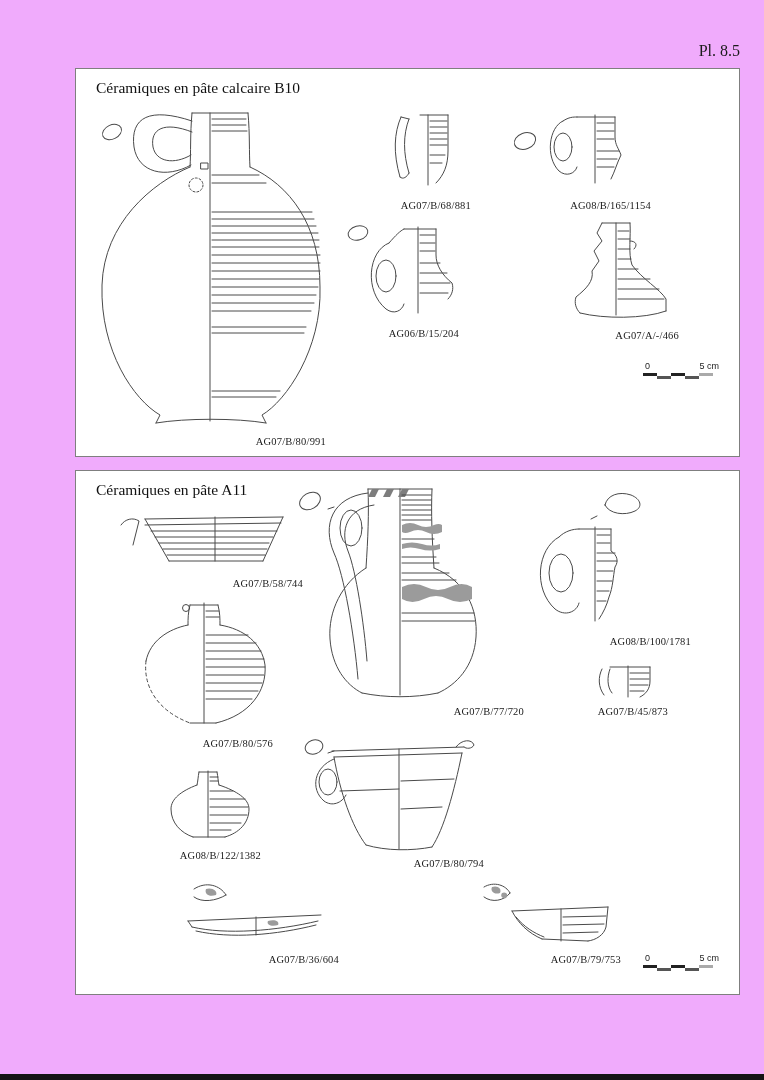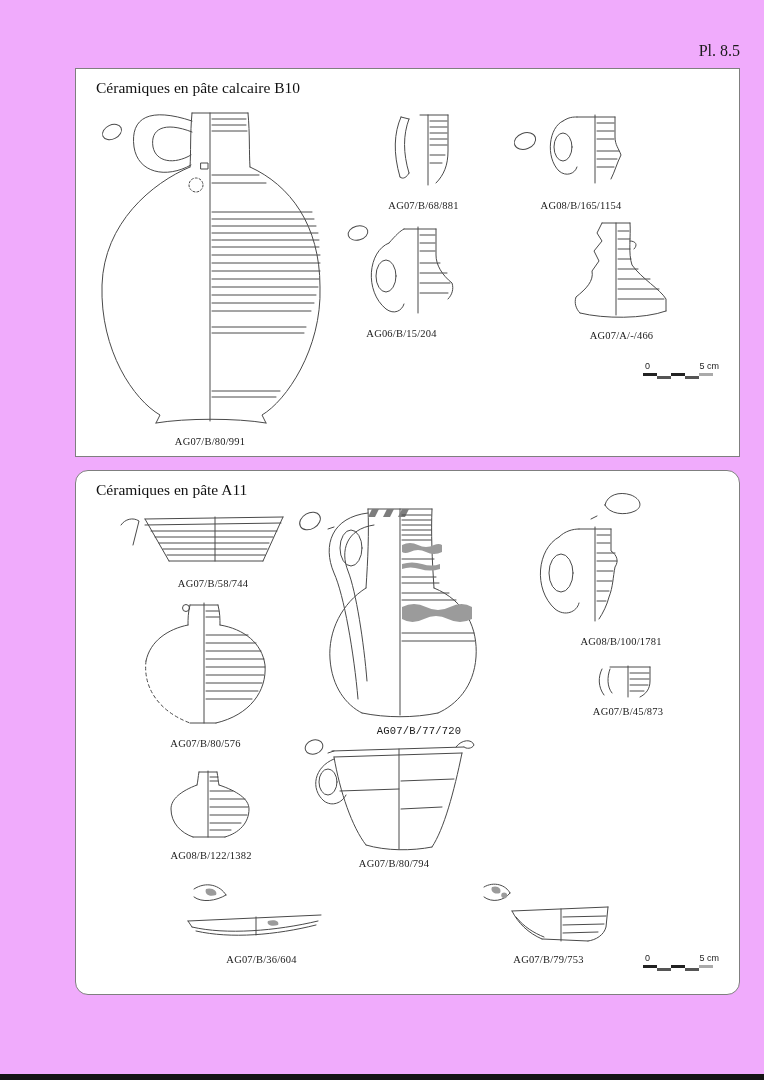--- a/index.html
+++ b/index.html
@@ -1,25 +1,25 @@
 <!DOCTYPE html>
 <html><head>
 <meta charset="utf-8">
 <style>
   html,body{margin:0;padding:0;background:#e8e8e8;}
   .page{position:relative;width:764px;height:1080px;background:#f0abfc;margin:0 auto;
         font-family:"Liberation Serif","DejaVu Serif",serif;overflow:hidden;}
   .plate-label{position:absolute;top:42px;right:24px;font-size:16px;color:#1a1a1a;}
   .panel{position:absolute;border:1px solid #7f7f7f;background:#fff;}
   .panel-1{left:75px;top:68px;width:663px;height:387px;text-decoration:underline;}
-  .panel-2{left:75px;top:470px;width:663px;height:523px;border-radius:13px;}
+  .panel-2{left:75px;top:470px;width:663px;height:523px;}
   .panel-title{position:absolute;left:20px;top:10px;font-size:15.5px;font-weight:normal;color:#111;margin:0;}
   .fig{position:absolute;margin:0;}
   .fig svg{display:block;}
-  .fig figcaption{position:absolute;left:0;right:0;bottom:0;text-align:center;
+  .fig figcaption{position:absolute;left:0;right:0;bottom:0;text-align:right;
                   font-size:10.5px;color:#1a1a1a;letter-spacing:.2px;white-space:nowrap;margin-top:22px;}
   .draw path,.draw line,.draw ellipse,.draw circle,.draw rect{
       fill:none;stroke:#4a4a4a;stroke-width:1;stroke-linecap:round;stroke-linejoin:round;}
   .draw .paint{fill:#9b9b9b;stroke:none;}
   .draw .paintdark{fill:#7d7d7d;stroke:none;}
   .draw .dash{stroke-dasharray:3 3;}
   .draw .dot{stroke-dasharray:2 2;}
   .scalebar{position:absolute;width:80px;height:26px;font-family:"Liberation Sans","DejaVu Sans",sans-serif;
             font-size:9px;color:#222;}
   .scalebar .sb-zero{position:absolute;left:4px;top:0;}
@@ -231,21 +231,21 @@
         <line x1="49" y1="24" x2="72" y2="24"></line>
         <line x1="49" y1="32" x2="84" y2="32"></line>
         <line x1="49" y1="40" x2="87" y2="40"></line>
         <line x1="49" y1="48" x2="86" y2="48"></line>
         <line x1="49" y1="56" x2="80" y2="56"></line>
         <line x1="49" y1="63" x2="70" y2="63"></line>
       </svg>
       <figcaption>AG08/B/122/1382</figcaption>
     </figure>
 
-    <figure class="fig" style="left:218px;top:32px;width:210px;height:234px;font-family:Liberation Mono, monospace;">
+    <figure class="fig" style="left:218px;top:12px;width:210px;height:234px;">
       <svg class="draw" width="210" height="218" viewBox="0 0 210 218">
         <ellipse cx="16" cy="18" rx="11" ry="8" transform="rotate(-30 16 18)"></ellipse>
         <path d="M34,26 L40,24"></path>
         <path d="M74,6 L138,6"></path>
         <path d="M74,6 C75,30 74,55 72,85"></path>
         <path d="M138,6 C137,30 138,55 140,85"></path>
         <path d="M74,10 C38,14 28,42 40,70 C50,92 60,150 64,196"></path>
         <path d="M80,22 C52,26 46,48 54,68 C62,88 70,140 73,178"></path>
         <ellipse cx="57" cy="45" rx="11" ry="18"></ellipse>
         <path d="M72,85 C48,100 34,128 36,156 C38,184 52,202 68,210"></path>

